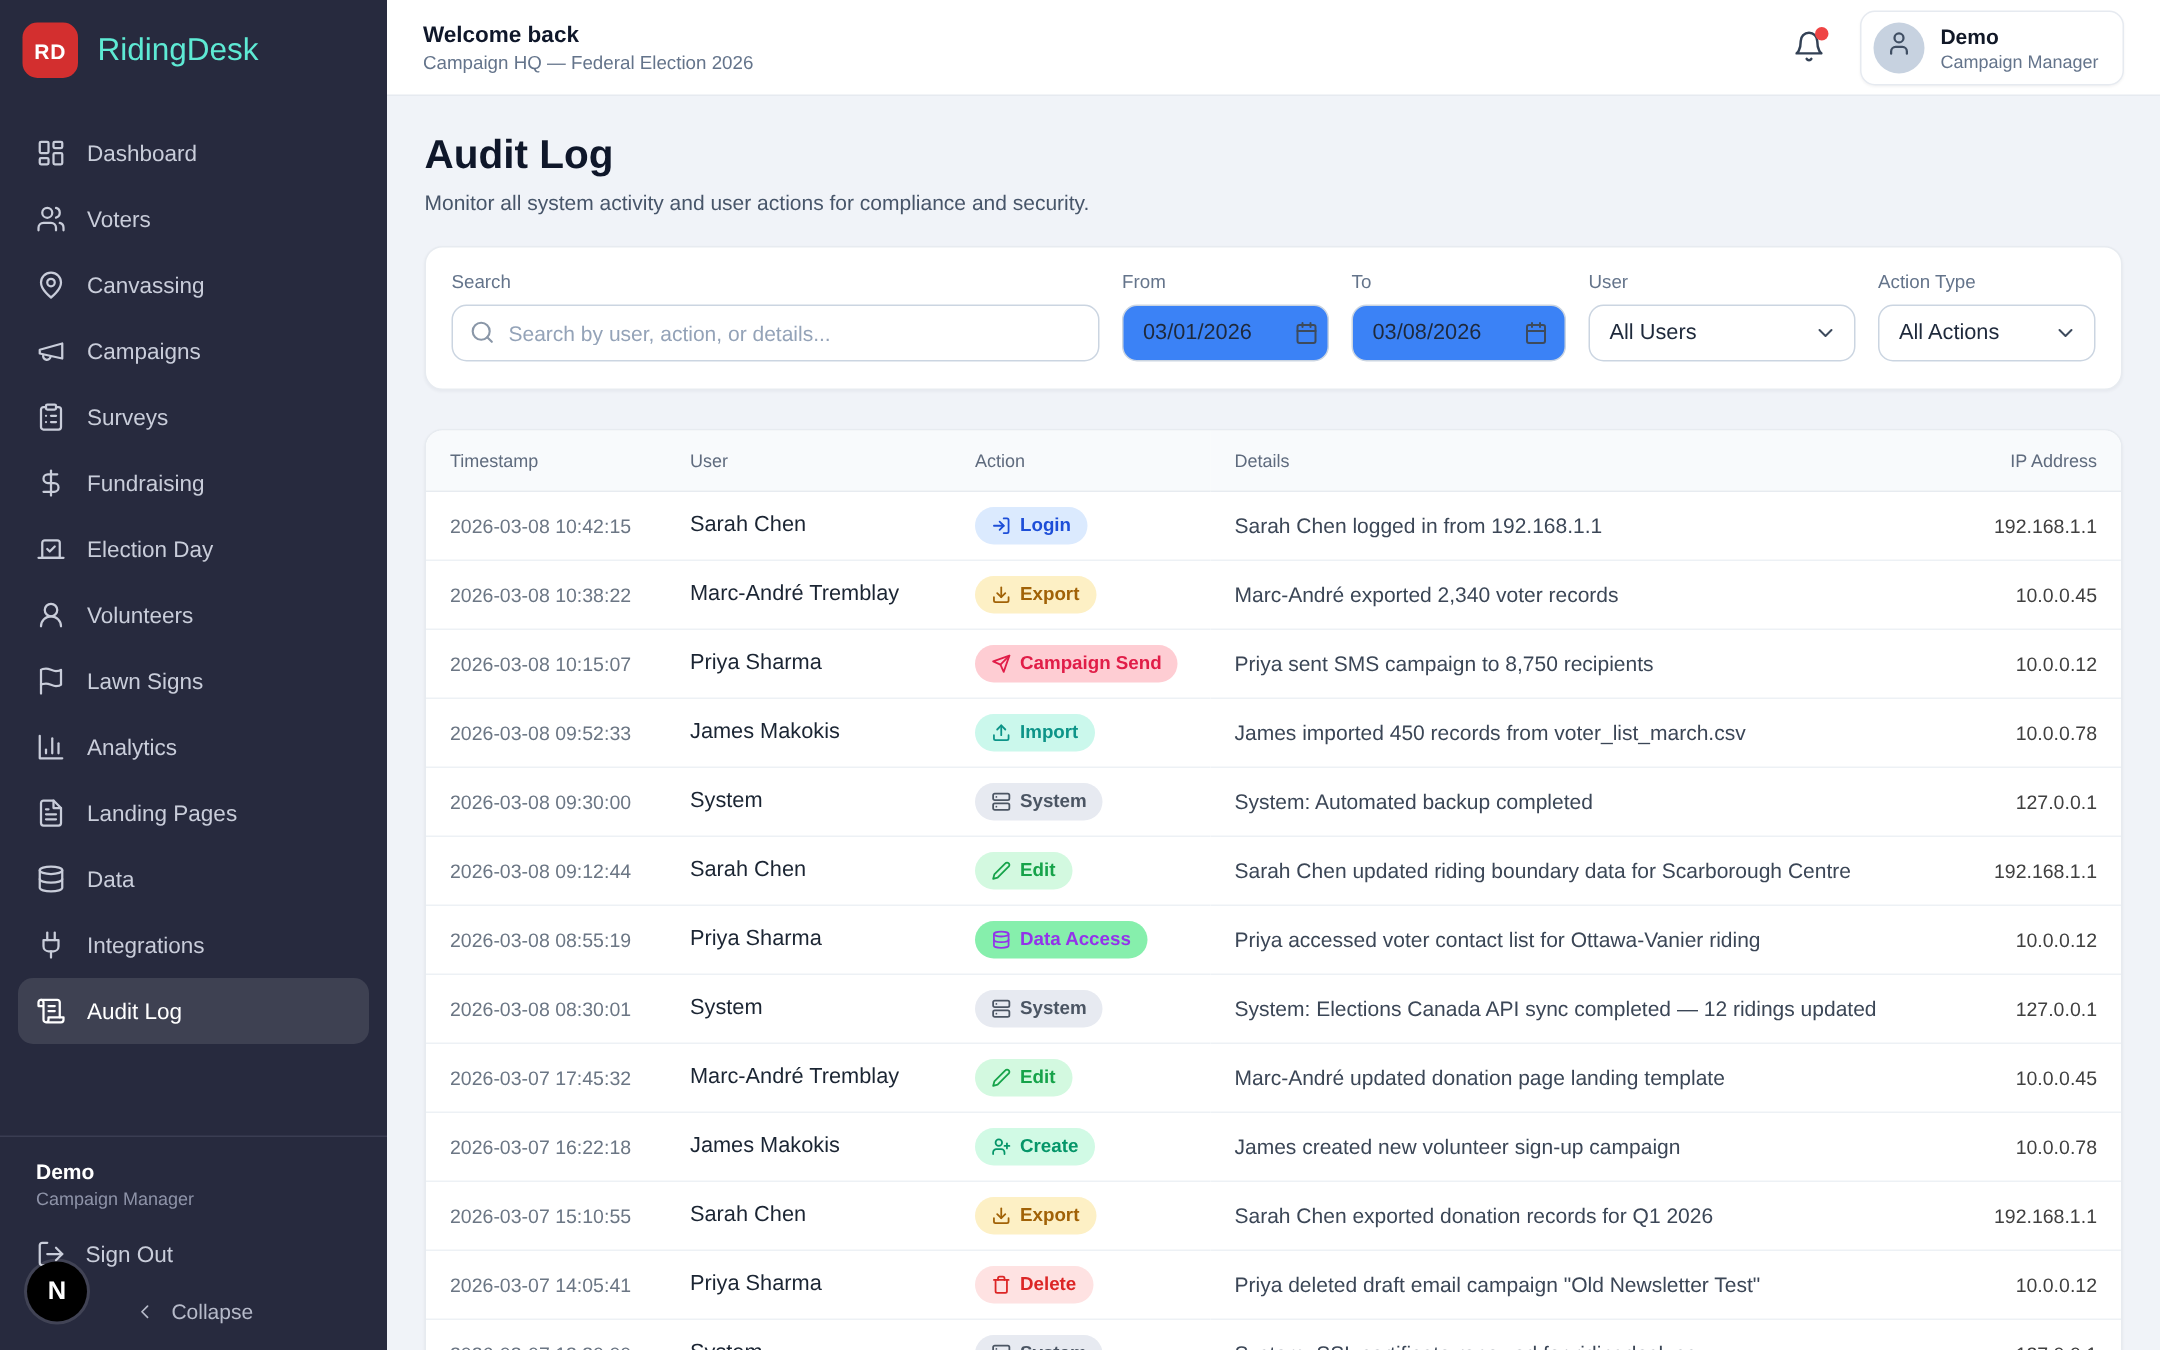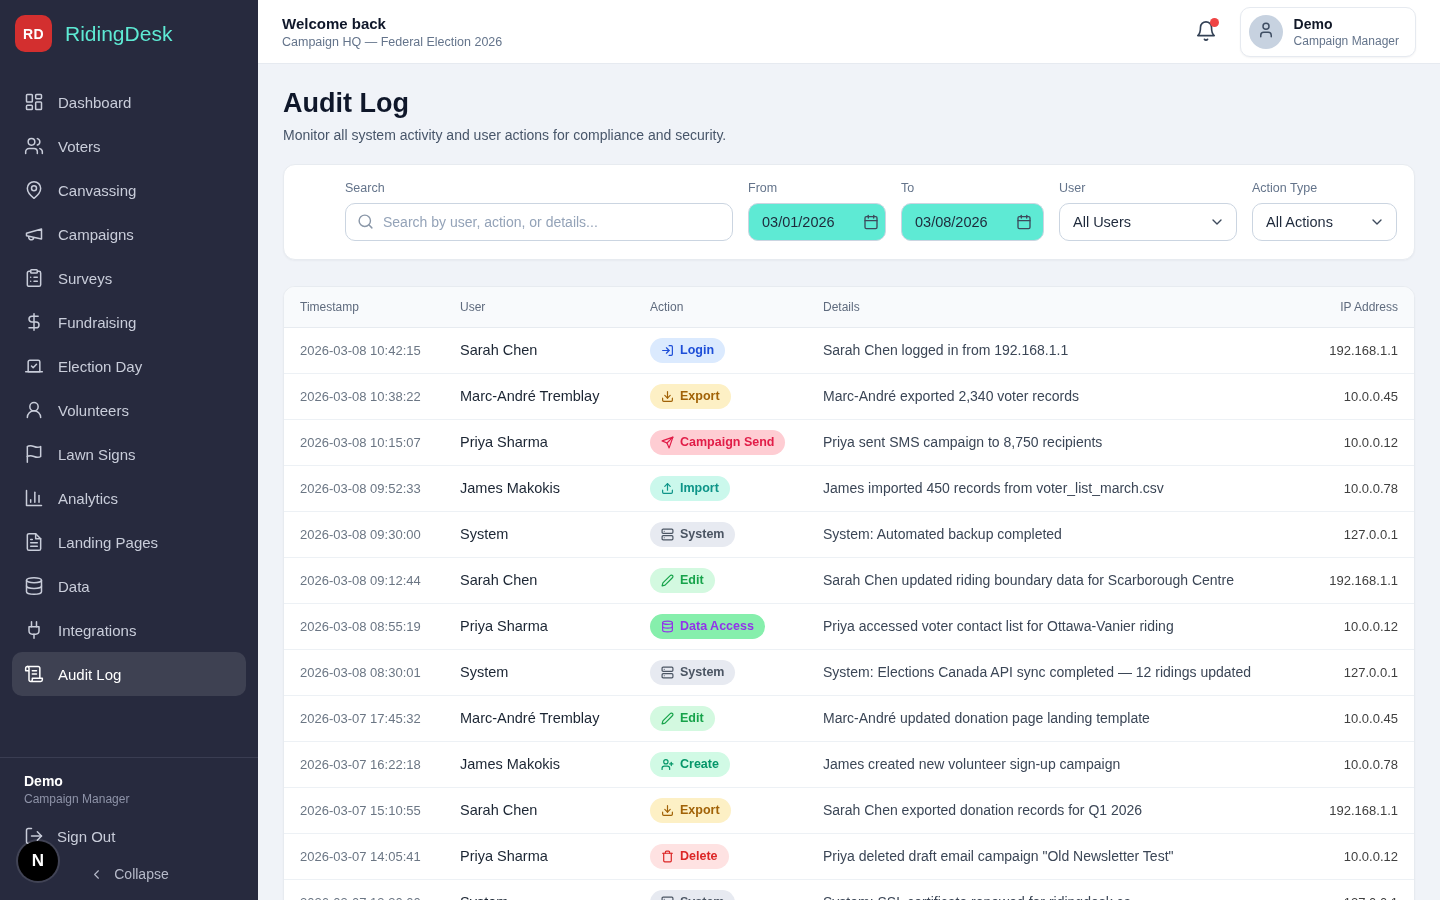--- a/index.html
+++ b/index.html
@@ -42,27 +42,27 @@
   .user-role { font-size:12px; color:#64748b; margin-top:2px; }
 
   .content { flex:1; padding:24px 25px; overflow:hidden; }
   .page-title { font-size:27px; font-weight:700; color:#0f172a; }
   .page-sub { font-size:14px; color:#475569; margin-top:8px; }
 
   
   .filter-card { margin-top:21px; background:#fff; border:1px solid #e7ebf0; border-radius:12px; padding:16px 17px 18px 17px; display:flex; gap:15px; box-shadow:0 1px 2px rgba(16,24,40,.04); }
   .fgroup { display:flex; flex-direction:column; }
   .fgroup label { font-size:12.5px; color:#64748b; margin-bottom:8px; }
-  .f-search { flex:1;margin-left:44px; }
+  .f-search { flex:1; }
   .input-wrap { position:relative; }
   .text-input { width:100%; height:38px; border:1px solid #cbd5e1; border-radius:10px; padding:0 12px 0 37px; font-size:14px; color:#1e293b; font-family:"Liberation Sans", sans-serif; background:#fff; outline:none; }
   .text-input::placeholder { color:#94a3b8; }
   .search-ic { position:absolute; left:12px; top:10px; width:17px; height:17px; color:#8a97a8; }
   .search-ic svg { width:17px; height:17px; stroke-width:2; }
-  .date-input { height:38px; border:1px solid #cbd5e1; border-radius:10px; display:flex; align-items:center; justify-content:space-between; gap:28px; padding:0 11px 0 13px; font-size:14.5px; color:#1e293b; background:#5eead4; cursor:pointer; }
+  .date-input { height:38px; border:1px solid #cbd5e1; border-radius:10px; display:flex; align-items:center; justify-content:space-between; gap:28px; padding:0 11px 0 13px; font-size:14.5px; color:#1e293b; background:#3b82f6; cursor:pointer; }
   .f-from .date-input { width:138px; }
   .f-to .date-input { width:143px; }
   .cal-ic, .chev-ic { width:16px; height:16px; color:#3d4a5c; display:inline-flex; }
   .cal-ic svg, .chev-ic svg { width:16px; height:16px; stroke-width:2; }
   .select { height:38px; border:1px solid #cbd5e1; border-radius:10px; display:flex; align-items:center; justify-content:space-between; gap:10px; padding:0 11px 0 13px; font-size:14.5px; color:#1e293b; background:#fff; cursor:pointer; }
   .f-user .select { width:178px; }
   .f-action .select { width:145px; }
 
   
   .table-card { margin-top:26px; background:#fff; border:1px solid #e7ebf0; border-radius:12px; overflow:hidden; box-shadow:0 1px 2px rgba(16,24,40,.04); }

